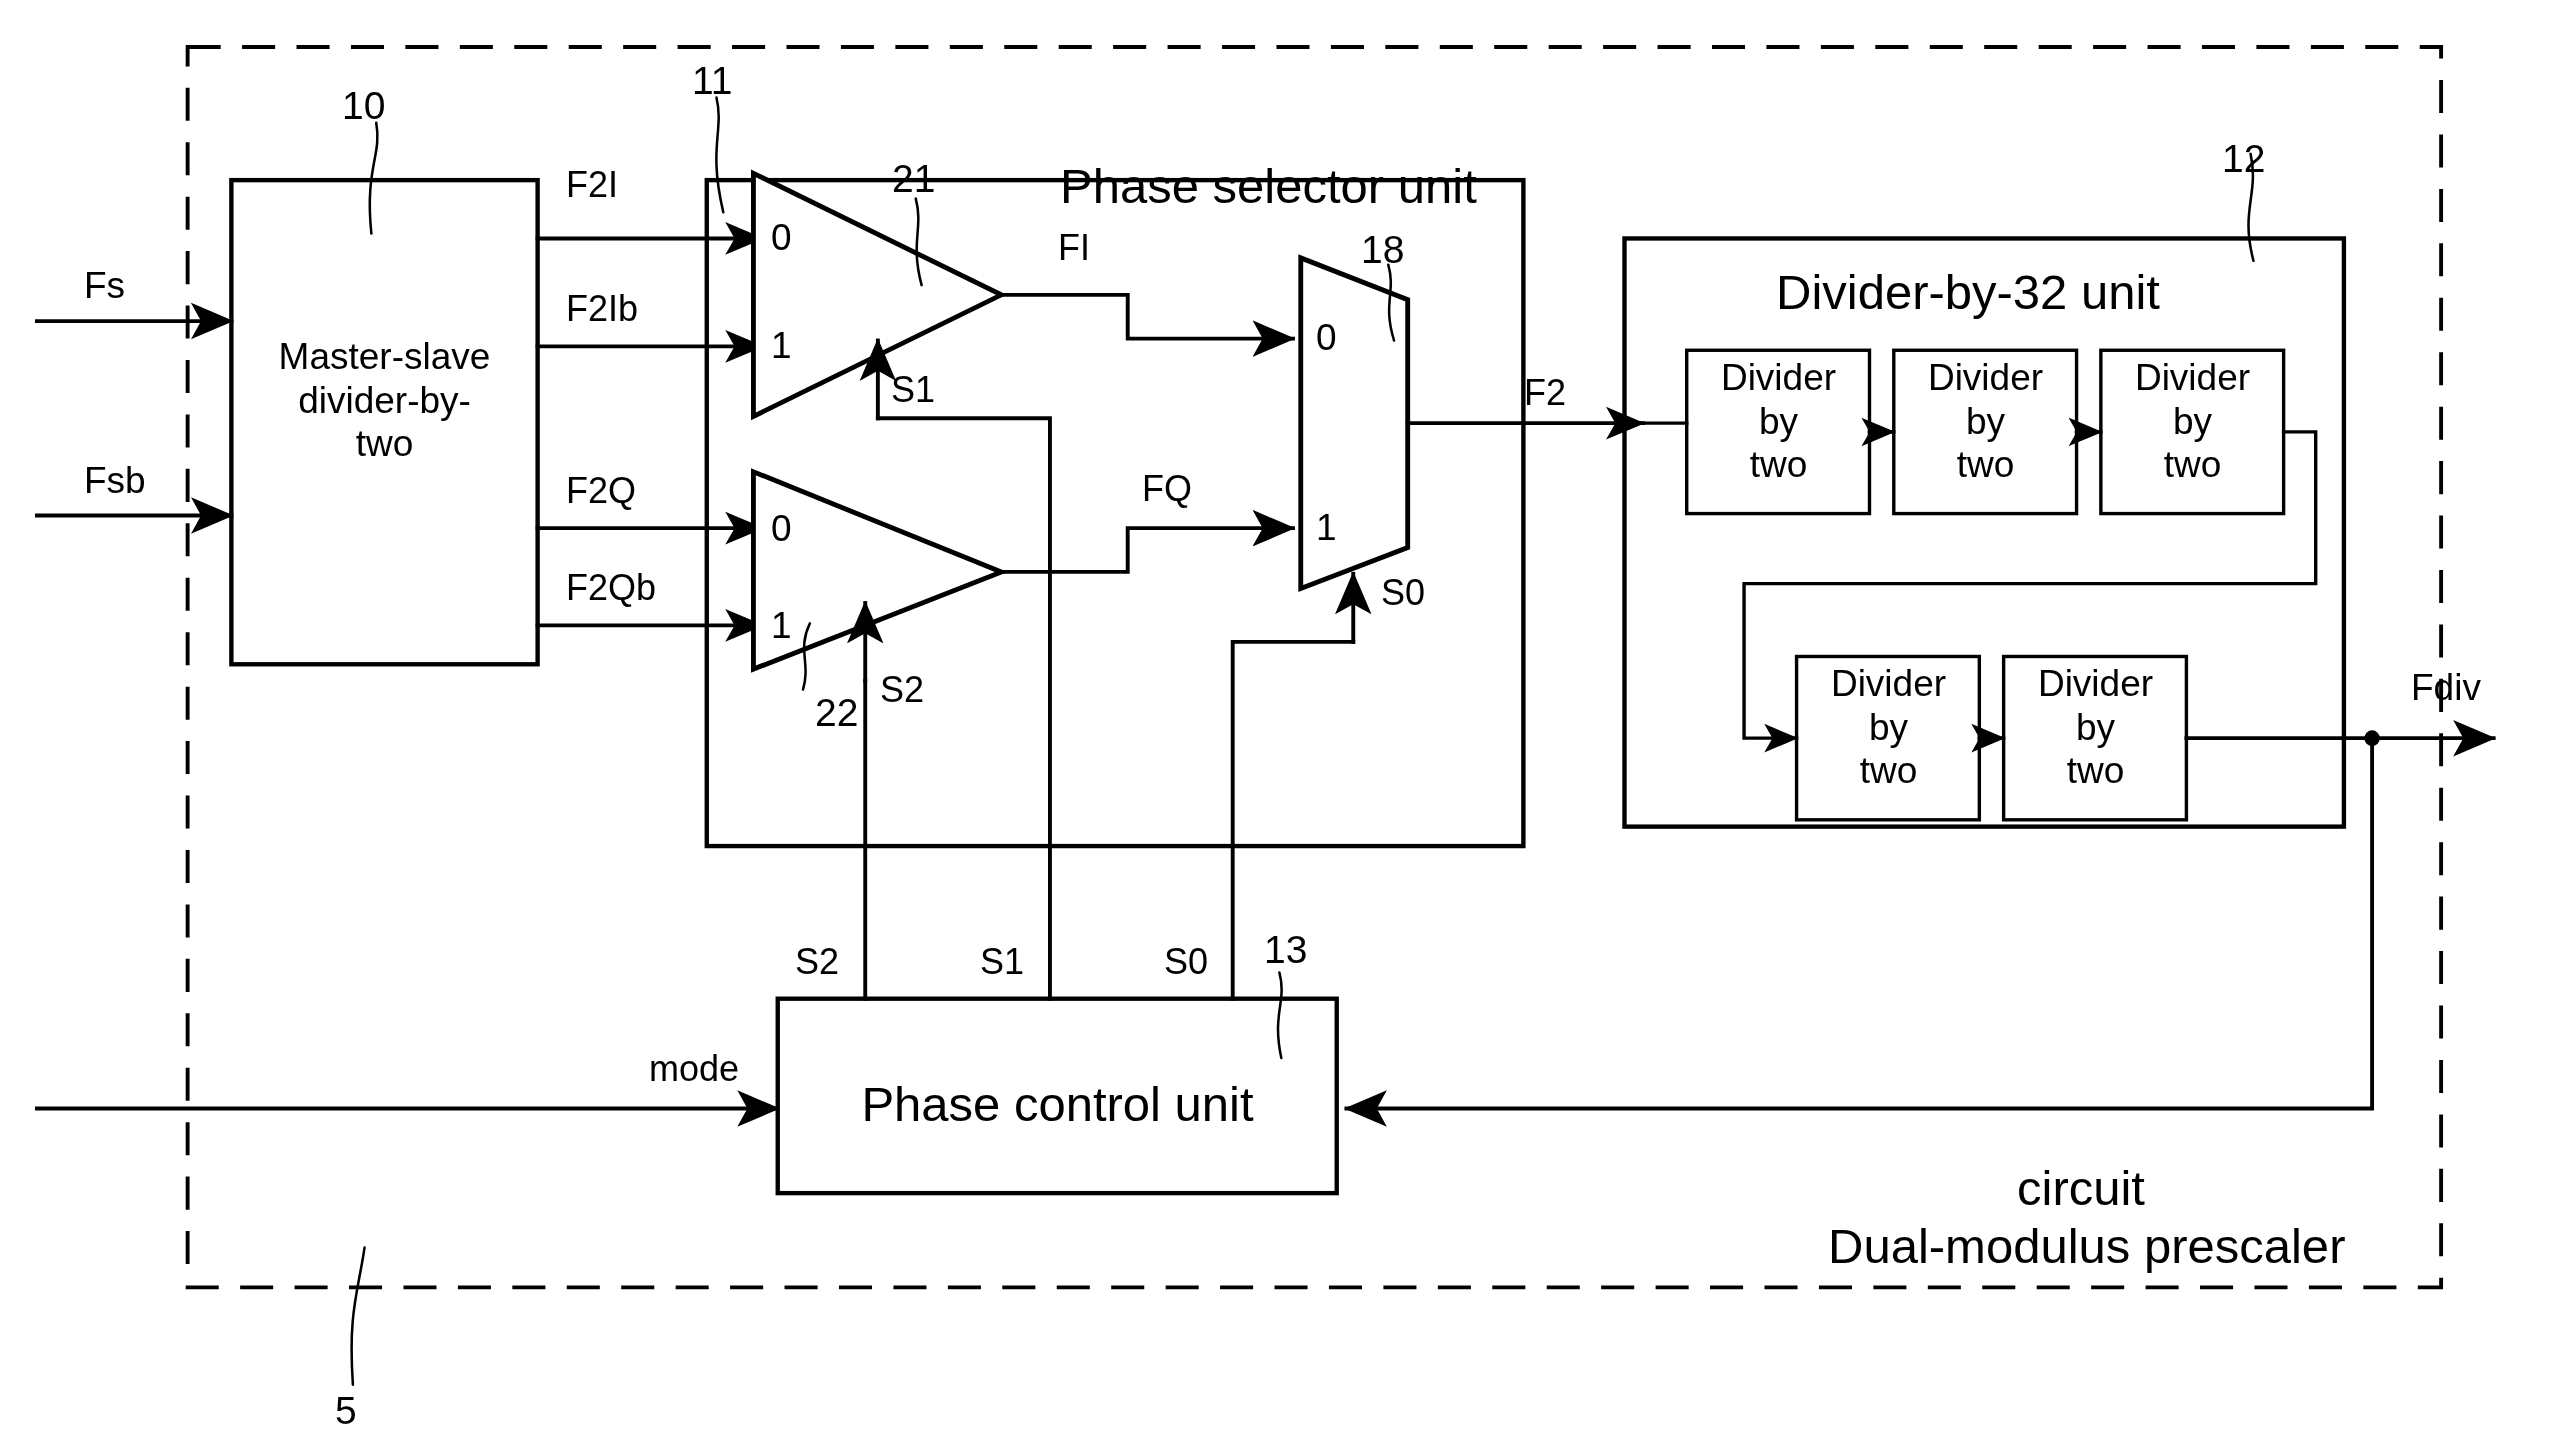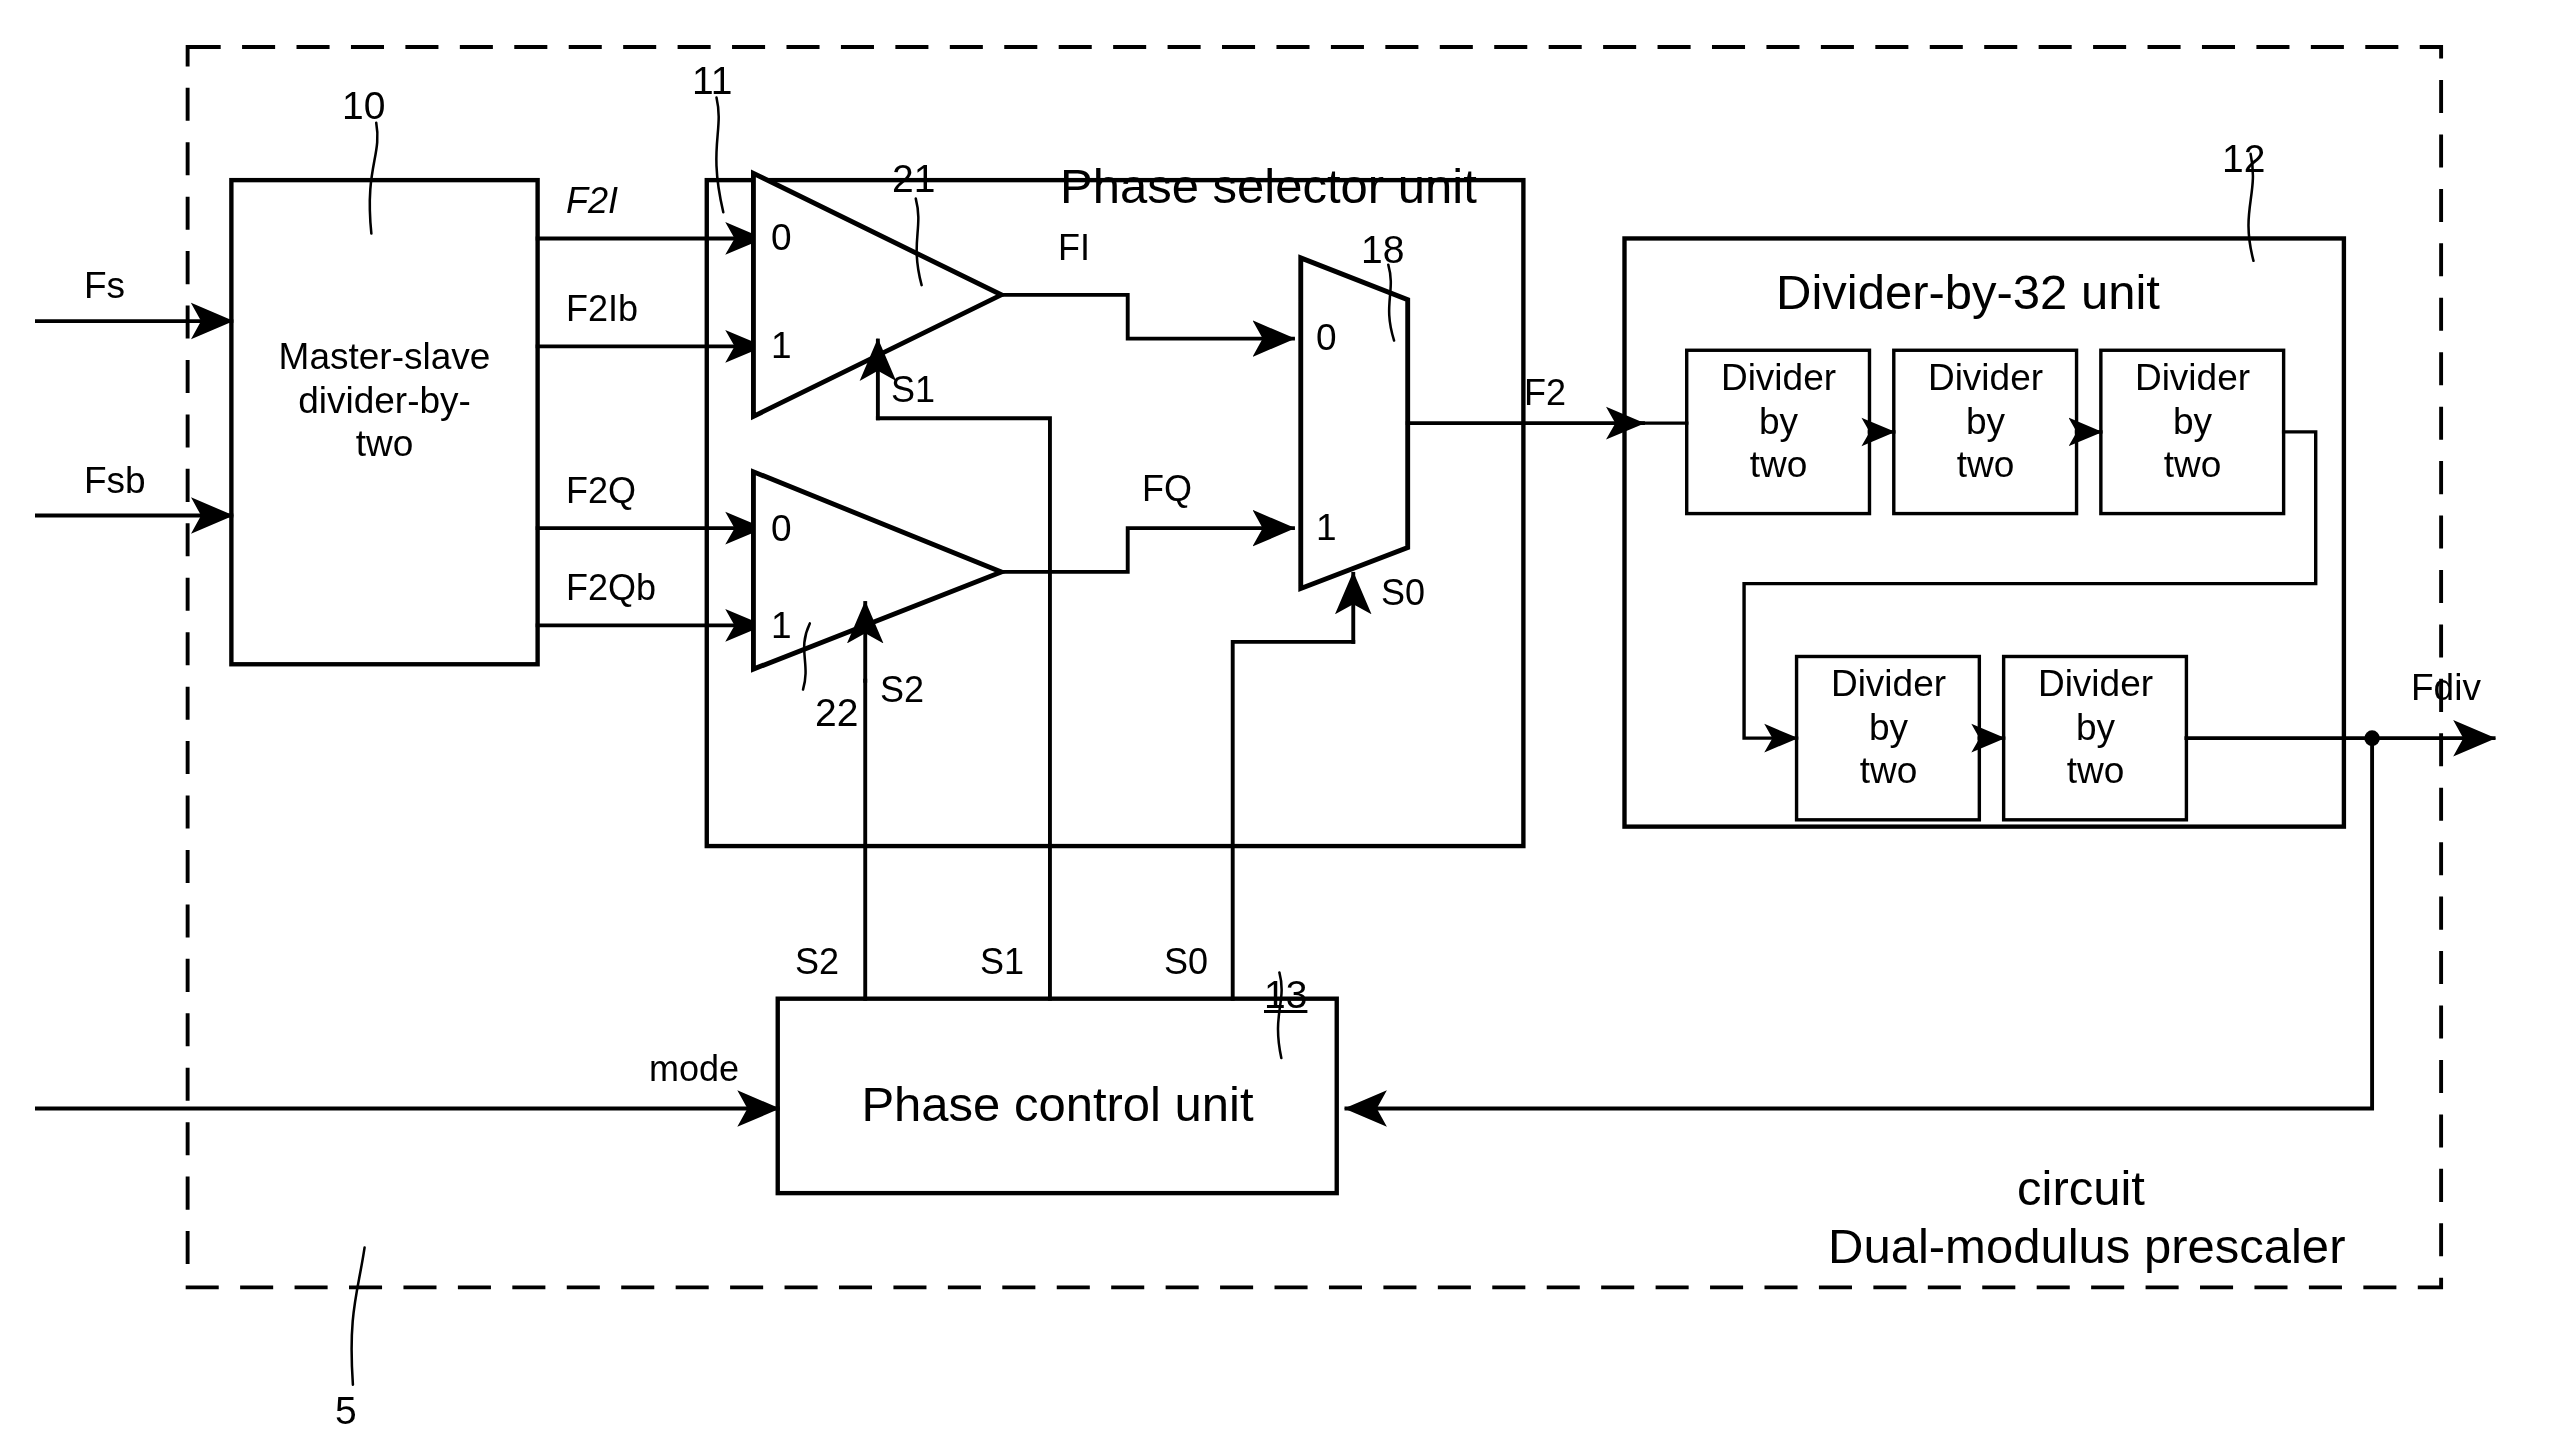--- a/index.html
+++ b/index.html
@@ -181,21 +181,21 @@
     <span>Fsb</span>
   </div>
 
   <div class="lbl lbl-blk" style="left:237px; top:335px; width:295px;">
     <div>Master-slave</div>
     <div>divider-by-</div>
     <div>two</div>
   </div>
   <div class="lbl lbl-num" style="left:342px; top:83px;"><span>10</span></div>
 
-  <div class="lbl lbl-sig" style="left:566px; top:180px;font-style:italic;"><span>F2I</span></div>
+  <div class="lbl lbl-sig" style="left:566px; top:164px;"><span>F2I</span></div>
   <div class="lbl lbl-sig" style="left:566px; top:288px;"><span>F2Ib</span></div>
   <div class="lbl lbl-sig" style="left:566px; top:470px;"><span>F2Q</span></div>
   <div class="lbl lbl-sig" style="left:566px; top:567px;"><span>F2Qb</span></div>
 
   <div class="lbl lbl-title" style="left:1060px; top:158px;"><span>Phase selector unit</span></div>
   <div class="lbl lbl-num" style="left:692px; top:58px;"><span>11</span></div>
 
   <div class="lbl lbl-muxn" style="left:771px; top:216px;"><span>0</span></div>
   <div class="lbl lbl-muxn" style="left:771px; top:324px;"><span>1</span></div>
   <div class="lbl lbl-num" style="left:892px; top:156px;"><span>21</span></div>
@@ -250,21 +250,21 @@
 
   <div class="lbl lbl-sig" style="left:795px; top:941px;"><span>S2</span></div>
   <div class="lbl lbl-sig" style="left:980px; top:941px;"><span>S1</span></div>
   <div class="lbl lbl-sig" style="left:1164px; top:941px;"><span>S0</span></div>
 
   <div class="lbl lbl-sig" style="left:649px; top:1048px;"><span>mode</span></div>
 
   <div class="lbl lbl-title" style="left:778px; top:1076px; width:559px; text-align:center;">
     <span>Phase control unit</span>
   </div>
-  <div class="lbl lbl-num" style="left:1264px; top:972px;text-decoration:underline;"><span>13</span></div>
+  <div class="lbl lbl-num" style="left:1264px; top:927px;"><span>13</span></div>
 
   <div class="lbl lbl-title center" style="left:1828px; top:1160px; width:506px;">
     <div>circuit</div>
     <div>Dual-modulus prescaler</div>
   </div>
 
   <div class="lbl lbl-num" style="left:335px; top:1388px;"><span>5</span></div>
 
 </div>
 

